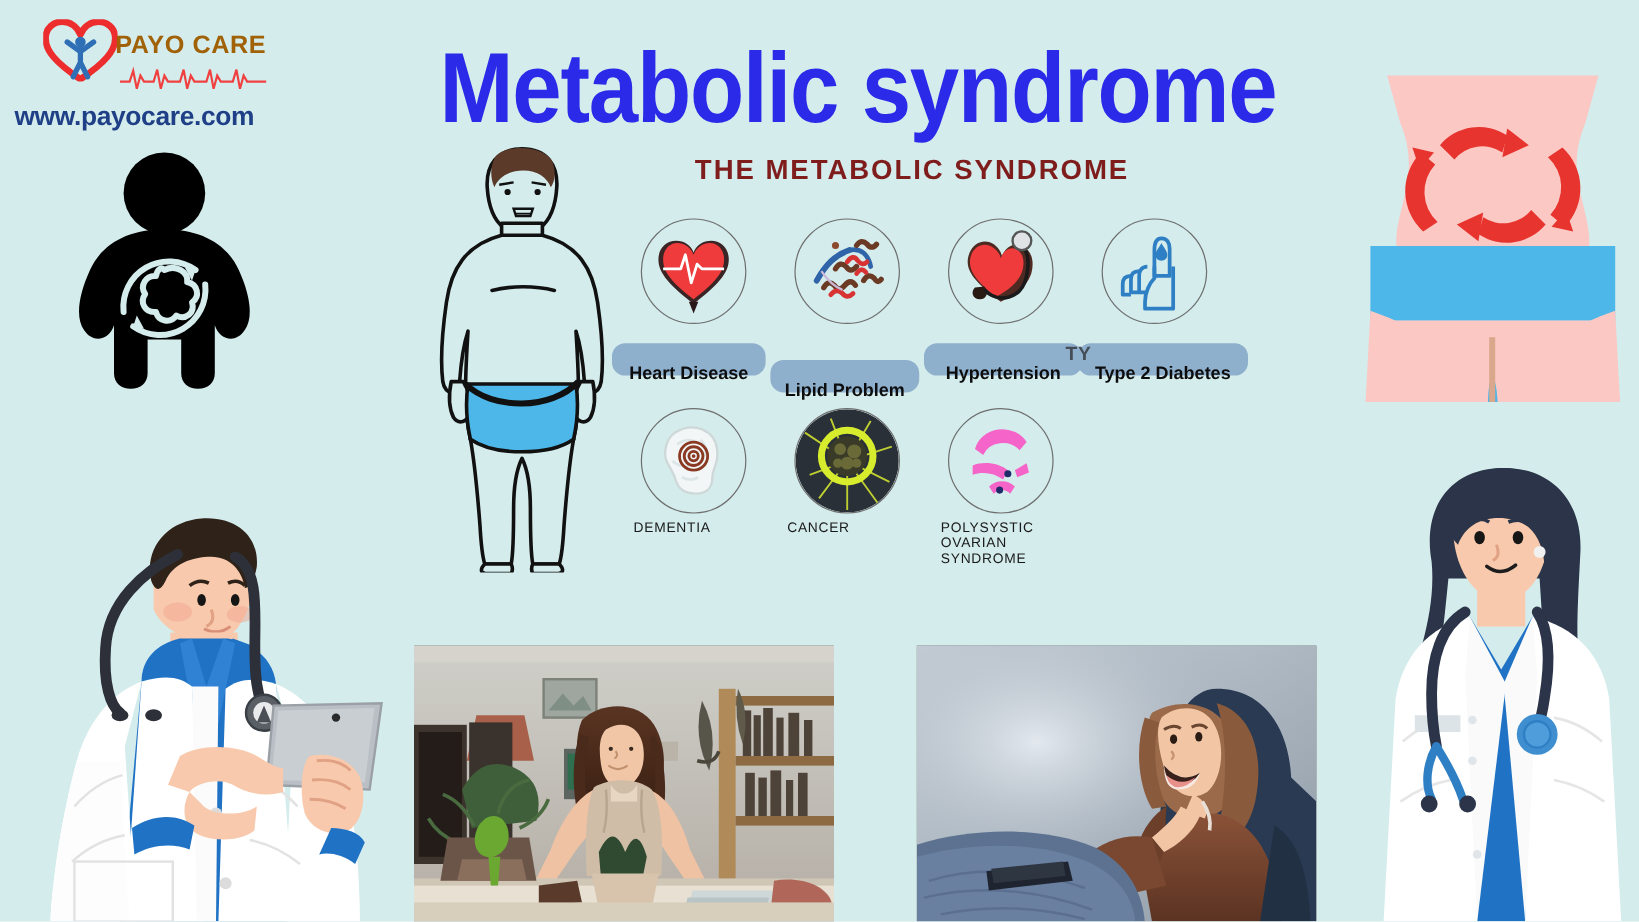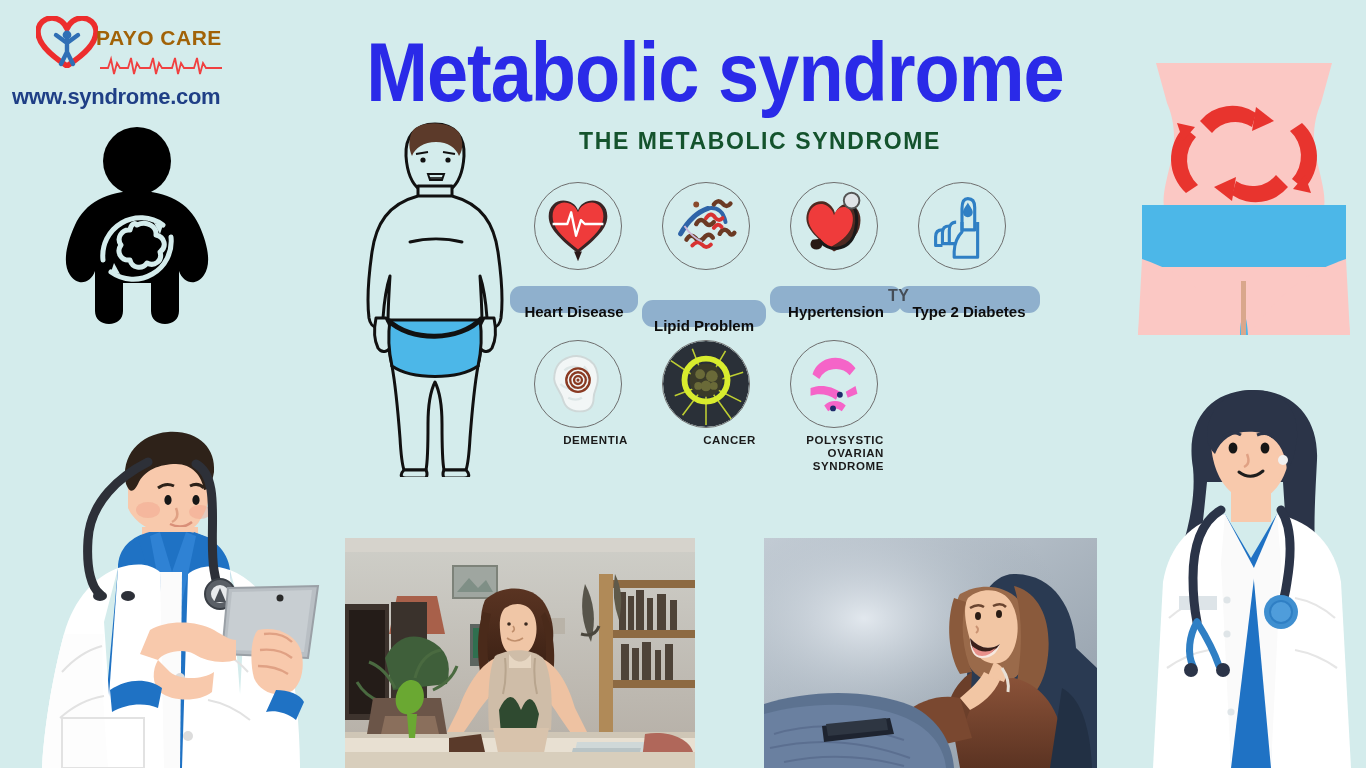--- a/index.html
+++ b/index.html
@@ -29,21 +29,21 @@
     position: absolute; left: 275px; top: 32px; width: 880px;
     text-align: center;
     font-size: 74px; font-weight: bold; color: #2a2ae8;
     letter-spacing: -1px; line-height: 1;
     font-family: "Liberation Sans", sans-serif;
     transform: scaleY(1.12); transform-origin: top center;
   }
   #sub-title {
     position: absolute; left: 400px; top: 128px; width: 720px;
     text-align: center;
-    font-size: 23px; font-weight: bold; color: #14532d;
+    font-size: 23px; font-weight: bold; color: #7f1d1d;
     letter-spacing: 1.6px;
   }
 
   
   #obese-glyph { position: absolute; left: 45px; top: 125px; width: 185px; height: 205px; }
 
   
   #belly-figure { position: absolute; left: 1128px; top: 45px; width: 232px; height: 290px; }
 
   
@@ -66,22 +66,22 @@
     background: #8fb0cd;
     border-radius: 11px;
     color: #0d0d0d;
     font-size: 15px; font-weight: bold;
     height: 27px; line-height: 27px;
     text-align: center;
     white-space: nowrap;
     padding: 12px 7px;
   }
   .plain-label {
-    text-align: right;
-    font-size: 11.5px; font-weight: bold;
+    text-align: left;
+    font-size: 11.5px; font-weight: normal;
     color: #1a1a1a;
     letter-spacing: .6px;
     line-height: 13px;
     margin-top: 6px;
   }
   #ghost-ty {
     position: absolute; left: 888px; top: 287px;
     font-size: 16px; font-weight: bold; color: #454d57;
     letter-spacing: .5px; z-index: 1;
   }
@@ -106,21 +106,21 @@
   <div id="logo-block">
     <svg id="logo-mark" viewBox="0 0 62 52">
       <path d="M31 50 C10 36 2 26 2 16 C2 7 9 2 16 2 C23 2 29 7 31 13 C33 7 39 2 46 2 C53 2 60 7 60 16 C60 26 52 36 31 50 Z" fill="none" stroke="#ed2d2d" stroke-width="5.5" stroke-linejoin="round"></path>
       <circle cx="31" cy="19" r="4.4" fill="#2f6fb5"></circle>
       <path d="M31 24 L31 36 M31 27 L20 19 M31 27 L42 19 M31 36 L25 48 M31 36 L37 48" stroke="#2f6fb5" stroke-width="4.4" stroke-linecap="round" fill="none"></path>
     </svg>
     <div id="logo-word">PAYO CARE</div>
     <svg id="logo-ecg" viewBox="0 0 122 26">
       <path d="M0 16 L8 16 L11 7 L14 22 L17 11 L20 16 L28 16 L31 6 L34 22 L37 11 L40 16 L50 16 L53 6 L56 22 L59 11 L62 16 L72 16 L75 6 L78 22 L81 11 L84 16 L94 16 L97 6 L100 22 L103 11 L106 16 L122 16" fill="none" stroke="#f04040" stroke-width="1.8"></path>
     </svg>
-    <div id="logo-url">www.syndrome.com</div>
+    <div id="logo-url">www.payocare.com</div>
   </div>
 
   <div id="main-title">Metabolic syndrome</div>
   <div id="sub-title">THE METABOLIC SYNDROME</div>
 
   <svg id="obese-glyph" viewBox="0 0 185 205">
     <circle cx="92" cy="36" r="34" fill="#000"></circle>
     <path d="M92 66 C62 66 40 78 30 100 C20 122 18 140 25 150 C33 162 46 158 50 146 L50 186
              C50 194 56 199 64 199 C72 199 78 194 78 186 L78 158 L106 158 L106 186
              C106 194 112 199 120 199 C128 199 134 194 134 186 L134 146

